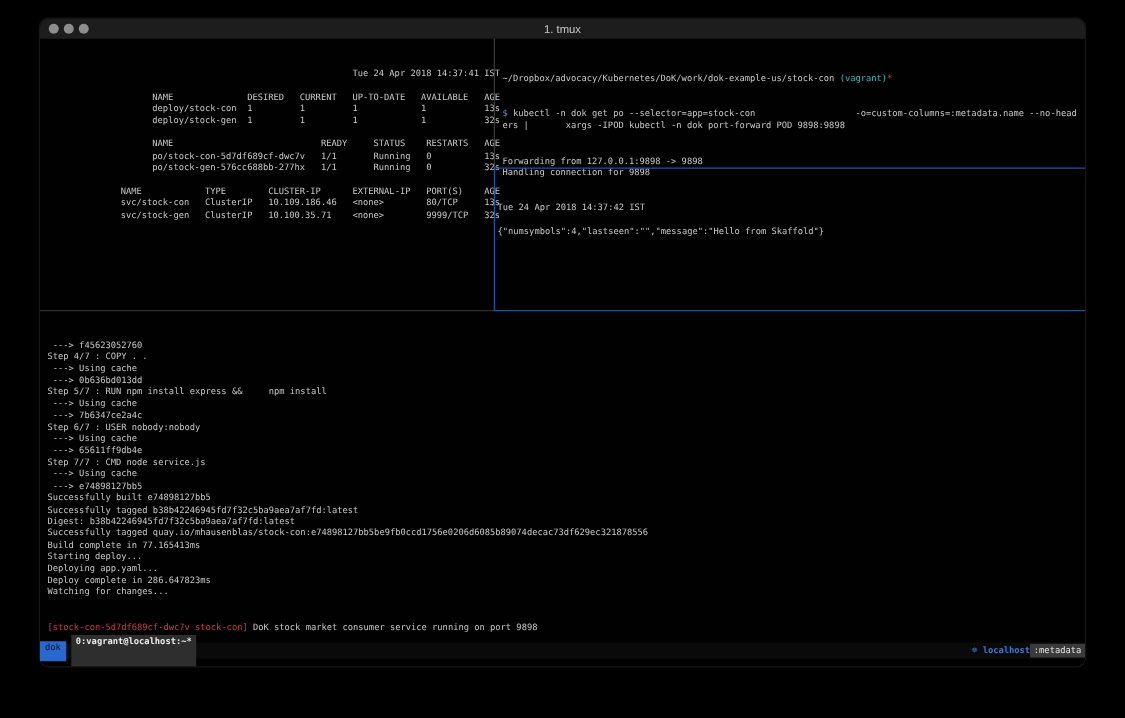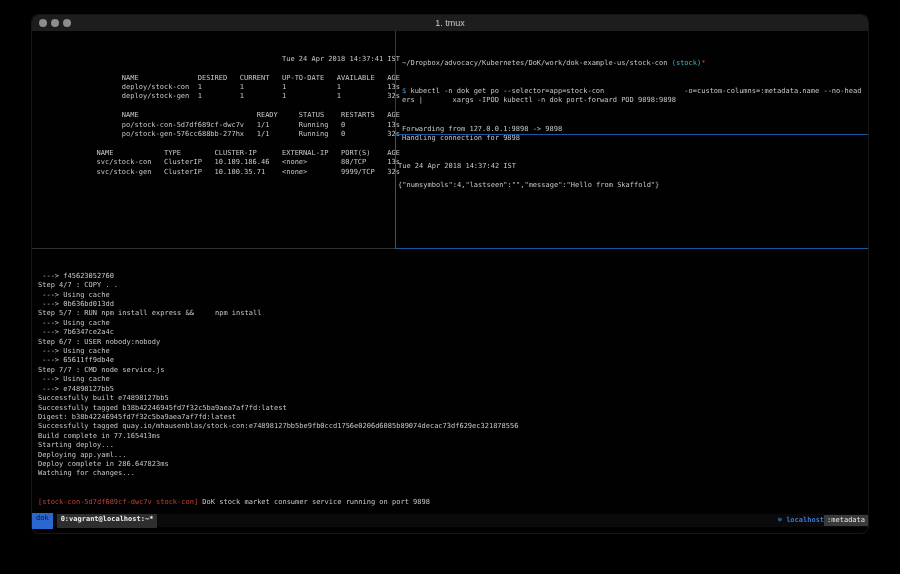--- a/index.html
+++ b/index.html
@@ -43,21 +43,21 @@
   .c-cyan { color:#45b8be; }
   .c-red  { color:#c2423a; }
   .c-blue { color:#4b97d8; }
 
   .statusbar {
     position:absolute; left:0; top:499px; width:836px; height:13px;
     background:#0a0a0a; display:flex; align-items:center;
     font-size:7px; line-height:11px; white-space:pre; color:#c9c9c9;
   }
   .session-badge { background:#2a67cf; color:#071527; padding:0 4px; height:16px; margin:1px 0 1px 0; }
-  .window-tab { background:#2e2e2e; color:#ededed; font-weight:bold; padding:0 4px; height:14px; margin:1px 0 1px 4px; }
+  .window-tab { background:#2e2e2e; color:#ededed; font-weight:bold; padding:0 4px; height:25px; margin:1px 0 1px 4px; }
   .status-right { margin-left:auto; display:flex; align-items:center; }
   .k8s-ctx { color:#3b76d4; font-weight:bold; }
   .k8s-ns  { background:#3a3a3a; color:#e8e8e8; padding:0 3px; height:11px; margin:1px 0; }
   .logline { white-space:pre; }
 </style>
 </head>
 <body>
 
 <div id="stage">
   <div class="window">
@@ -79,21 +79,21 @@
 NAME                            READY     STATUS    RESTARTS   AGE
 po/stock-con-5d7df689cf-dwc7v   1/1       Running   0          13s
 po/stock-gen-576cc688bb-277hx   1/1       Running   0          32s
 
 NAME            TYPE        CLUSTER-IP      EXTERNAL-IP   PORT(S)    AGE
 svc/stock-con   ClusterIP   10.109.186.46   &lt;none&gt;        80/TCP     13s
 svc/stock-gen   ClusterIP   10.100.35.71    &lt;none&gt;        9999/TCP   32s</div>
     </div>
 
     <div class="pane pane-topright">
-      <div><span>~/Dropbox/advocacy/Kubernetes/DoK/work/dok-example-us/stock-con </span><span class="c-cyan">(stock)</span><span class="c-red">*</span></div>
+      <div><span>~/Dropbox/advocacy/Kubernetes/DoK/work/dok-example-us/stock-con </span><span class="c-cyan">(vagrant)</span><span class="c-red">*</span></div>
       <div><span class="c-blue">$ </span><span>kubectl -n dok get po --selector=app=stock-con                   -o=custom-columns=:metadata.name --no-head
 ers |       xargs -IPOD kubectl -n dok port-forward POD 9898:9898</span></div>
       <div>Forwarding from 127.0.0.1:9898 -&gt; 9898
 Handling connection for 9898
 Handling connection for 9898
 Handling connection for 9898</div>
     </div>
 
     <div class="pane pane-midright">
       <div>Tue 24 Apr 2018 14:37:42 IST

